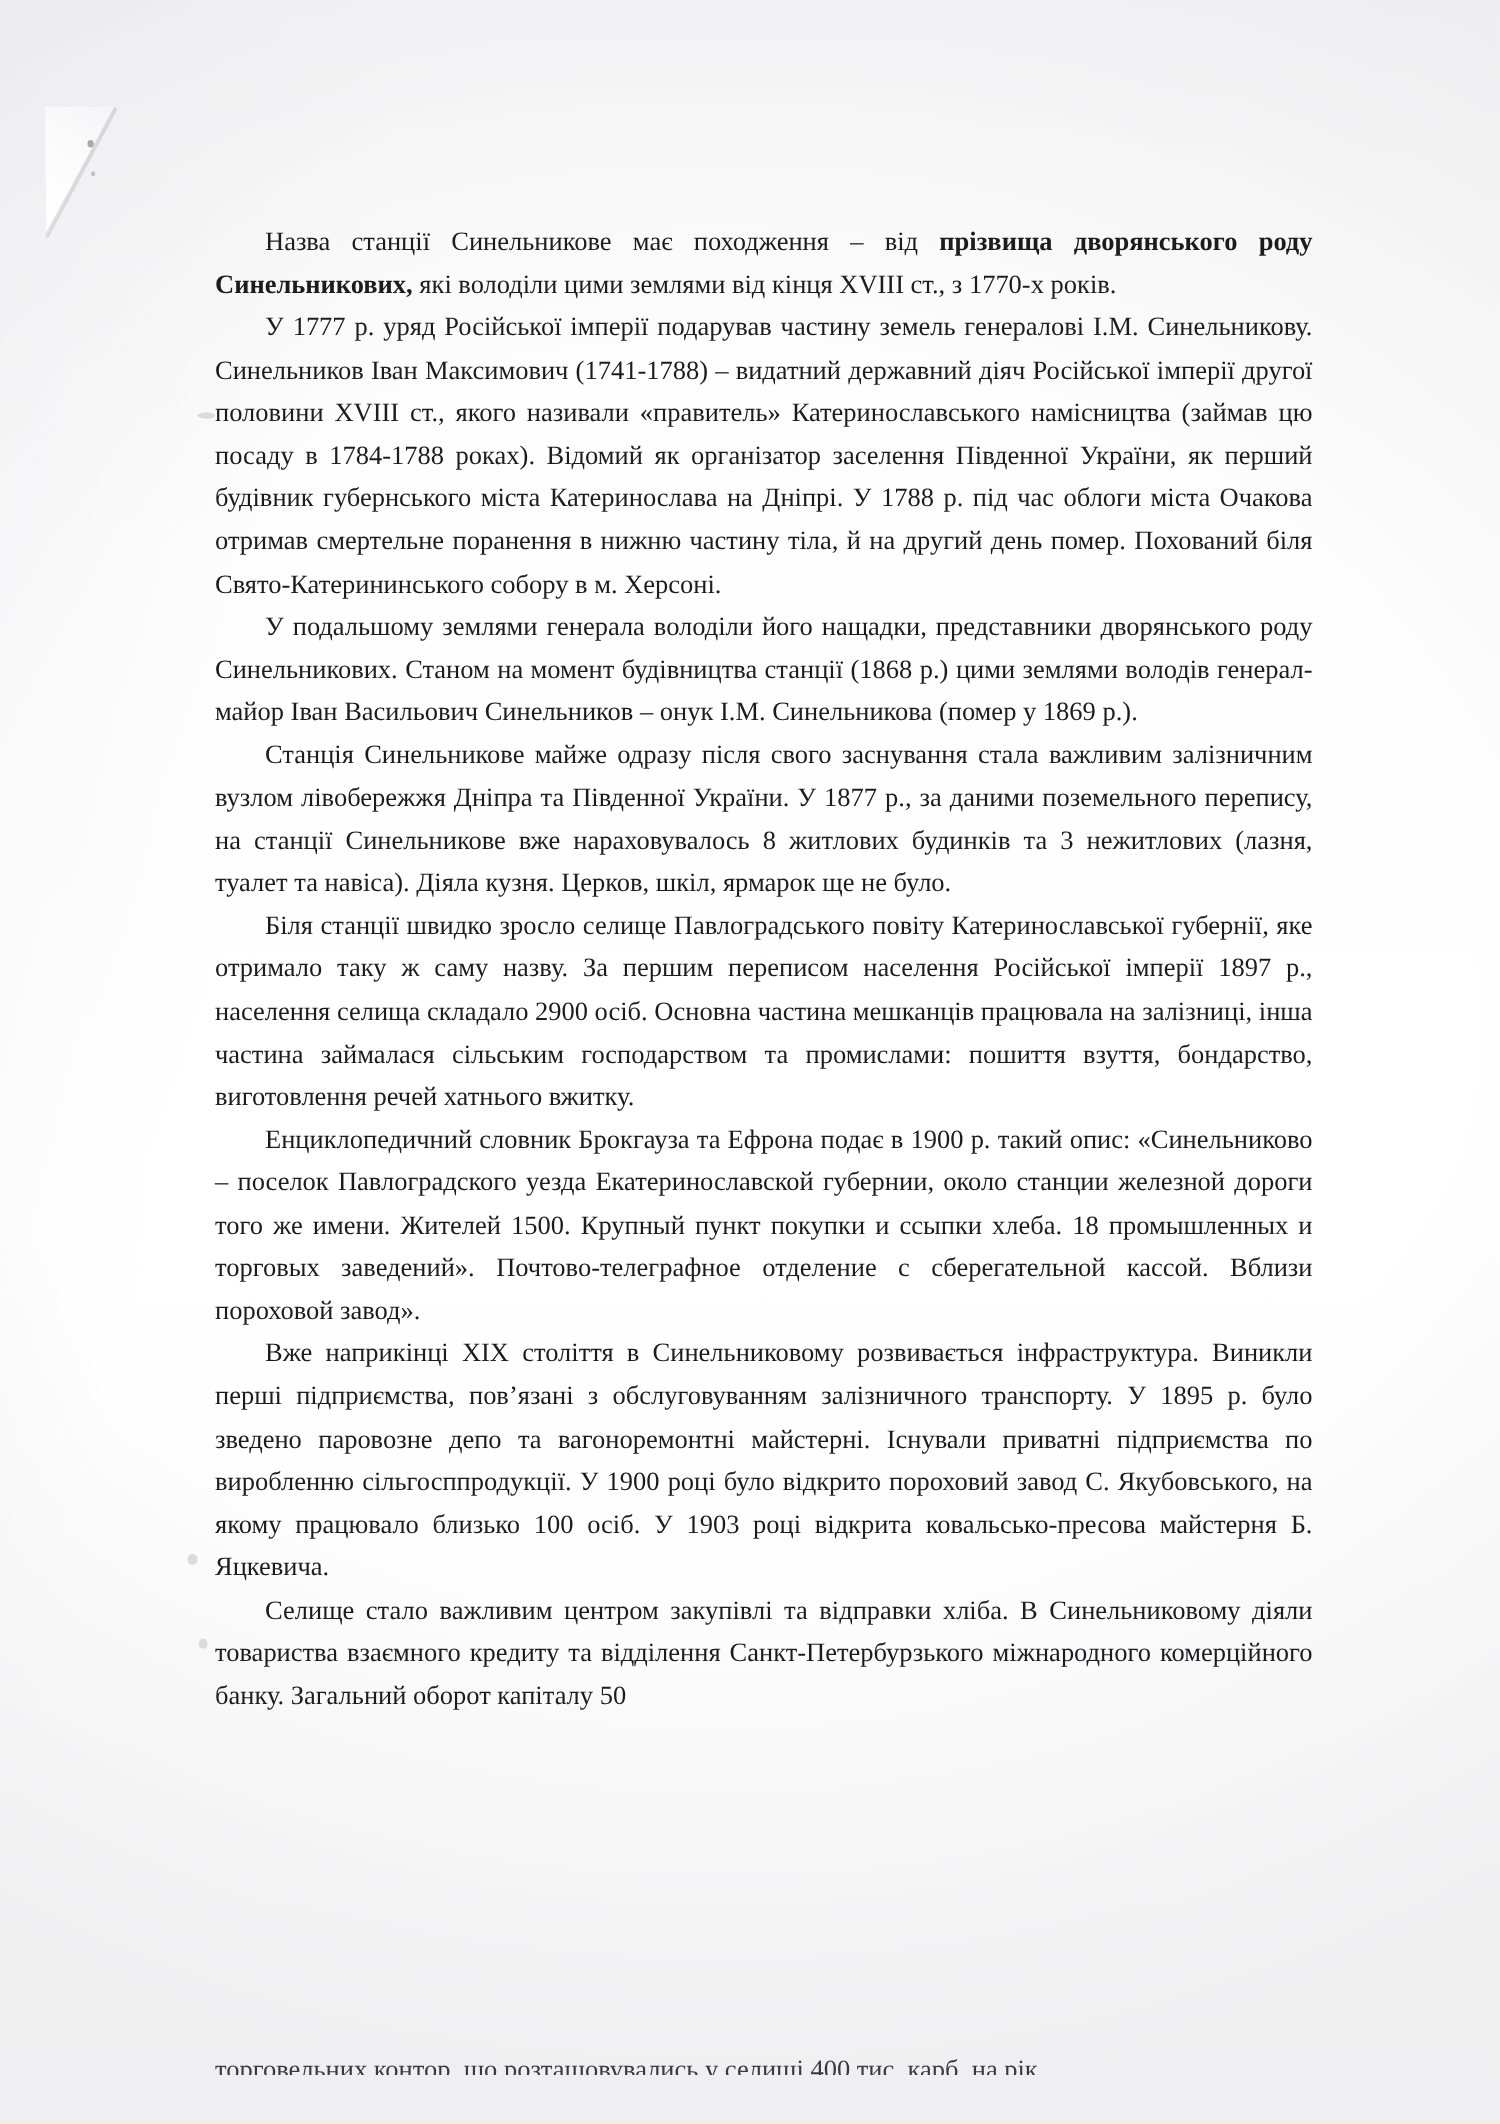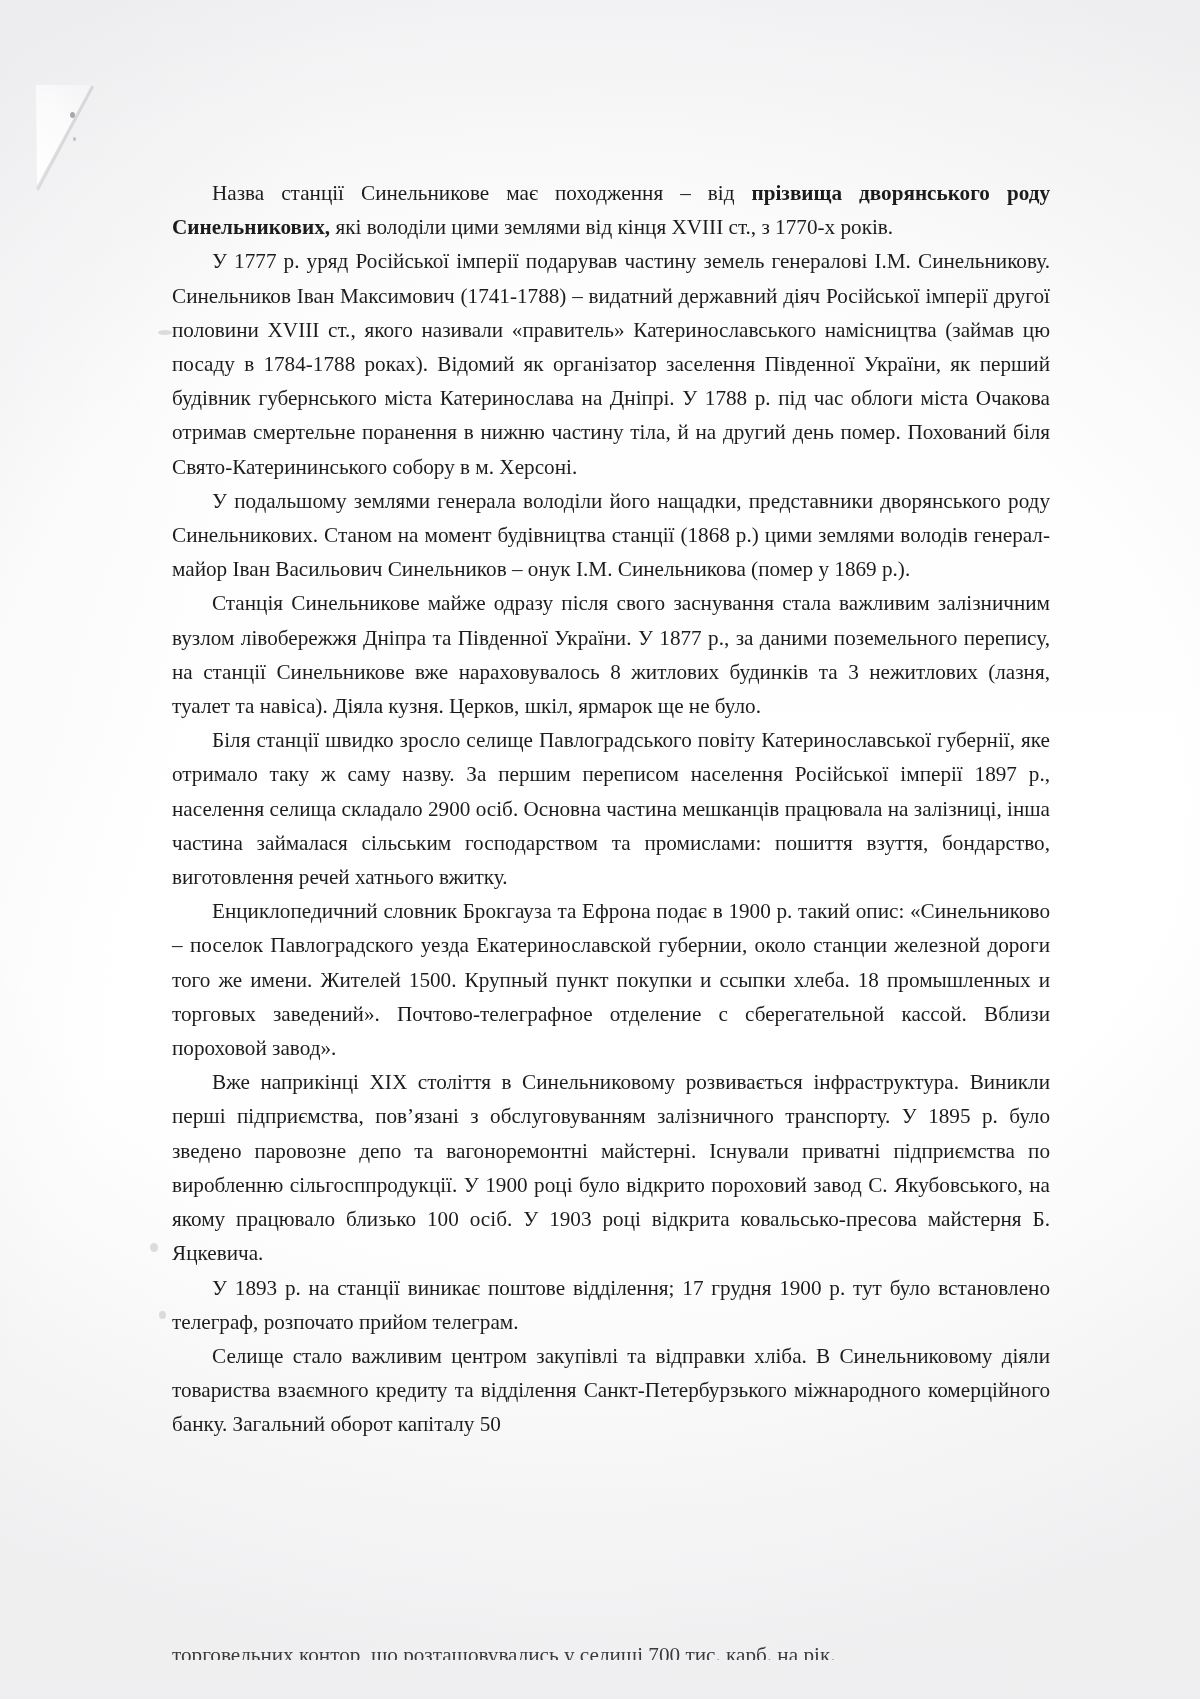--- a/index.html
+++ b/index.html
@@ -124,21 +124,20 @@
   <div class="smudge" style="left:159px; top:1311px; width:7px; height:8px;"></div>
 
   <div id="body-text">
       <p><span>Назва станції Синельникове має походження – від </span><b>прізвища дворянського роду Синельникових,</b><span> які володіли цими землями від кінця XVIII ст., з 1770-х років.</span></p>
       <p><span>У 1777 р. уряд Російської імперії подарував частину земель генералові І.М. Синельникову. Синельников Іван Максимович (1741-1788) – видатний державний діяч Російської імперії другої половини XVIII ст., якого називали «правитель» Катеринославського намісництва (займав цю посаду в 1784-1788 роках). Відомий як організатор заселення Південної України, як перший будівник губернського міста Катеринослава на Дніпрі. У 1788 р. під час облоги міста Очакова отримав смертельне поранення в нижню частину тіла, й на другий день помер. Похований біля Свято-Катерининського собору в м. Херсоні.</span></p>
       <p><span>У подальшому землями генерала володіли його нащадки, представники дворянського роду Синельникових. Станом на момент будівництва станції (1868 р.) цими землями володів генерал-майор Іван Васильович Синельников – онук І.М. Синельникова (помер у 1869 р.).</span></p>
       <p><span>Станція Синельникове майже одразу після свого заснування стала важливим залізничним вузлом лівобережжя Дніпра та Південної України. У 1877 р., за даними поземельного перепису, на станції Синельникове вже нараховувалось 8 житлових будинків та 3 нежитлових (лазня, туалет та навіса). Діяла кузня. Церков, шкіл, ярмарок ще не було.</span></p>
       <p><span>Біля станції швидко зросло селище Павлоградського повіту Катеринославської губернії, яке отримало таку ж саму назву. За першим переписом населення Російської імперії 1897 р., населення селища складало 2900 осіб. Основна частина мешканців працювала на залізниці, інша частина займалася сільським господарством та промислами: пошиття взуття, бондарство, виготовлення речей хатнього вжитку.</span></p>
       <p><span>Енциклопедичний словник Брокгауза та Ефрона подає в 1900 р. такий опис: «Синельниково – поселок Павлоградского уезда Екатеринославской губернии, около станции железной дороги того же имени. Жителей 1500. Крупный пункт покупки и ссыпки хлеба. 18 промышленных и торговых заведений». Почтово-телеграфное отделение с сберегательной кассой. Вблизи пороховой завод».</span></p>
       <p><span>Вже наприкінці XIX століття в Синельниковому розвивається інфраструктура. Виникли перші підприємства, пов’язані з обслуговуванням залізничного транспорту. У 1895 р. було зведено паровозне депо та вагоноремонтні майстерні. Існували приватні підприємства по виробленню сільгосппродукції. У 1900 році було відкрито пороховий завод С. Якубовського, на якому працювало близько 100 осіб. У 1903 році відкрита ковальсько-пресова майстерня Б. Яцкевича.</span></p>
-      <p><span>У 1893 р. на станції виникає поштове відділення; 17 грудня 1900 р. тут було встановлено телеграф, розпочато прийом телеграм.</span></p>
       <p><span>Селище стало важливим центром закупівлі та відправки хліба. В Синельниковому діяли товариства взаємного кредиту та відділення Санкт-Петербурзького міжнародного комерційного банку. Загальний оборот капіталу 50</span></p>
     </div>
 
   <div id="clipped-line">
-    <span>торговельних контор, що розташовувались у селищі 700 тис. карб. на рік.</span>
+    <span>торговельних контор, що розташовувались у селищі 400 тис. карб. на рік.</span>
   </div>
 
 </div>
 
 </body></html>

